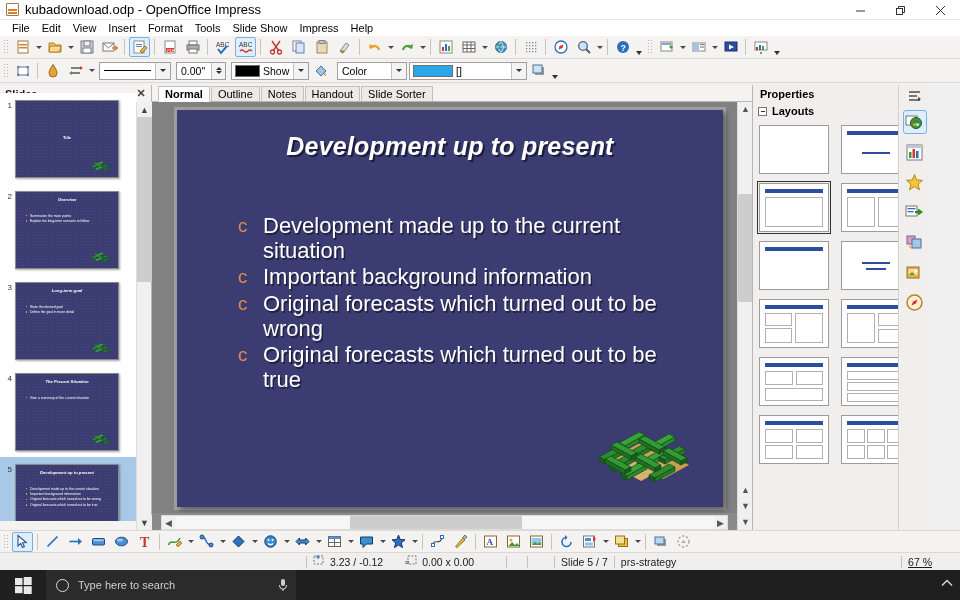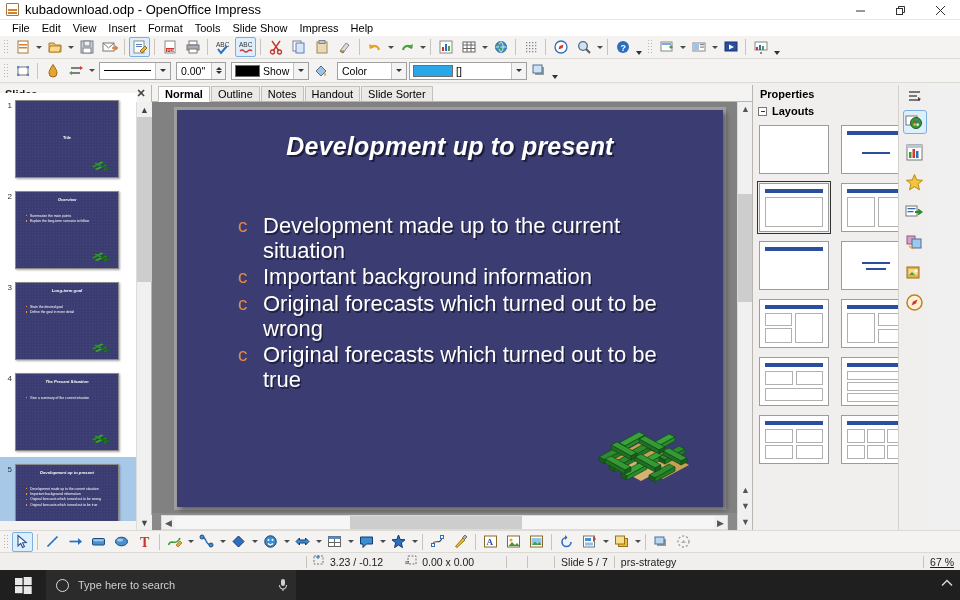--- a/index.html
+++ b/index.html
@@ -1039,21 +1039,21 @@
         </svg></div>
     <div class="sb-cell">0.00 x 0.00</div>
     <div class="sb-sep" style="margin-left:32px;"></div>
     <div class="sb-sep" style="margin-left:14px;"></div>
     <div class="sb-sep" style="margin-left:20px;"></div>
     <div class="sb-cell">Slide 5 / 7</div>
     <div class="sb-sep"></div>
     <div class="sb-cell">prs-strategy</div>
     <div style="flex:1"></div>
     <div class="sb-sep"></div>
-    <div class="sb-cell" style="margin-right:6px;text-decoration:underline;">67 %</div>
+    <div class="sb-cell" style="margin-right:28px;text-decoration:underline;">67 %</div>
   </div>
 
   <div class="taskbar">
     <div class="start">
       <svg width="17" height="17">
           <rect x="0" y="1" width="7.5" height="7" fill="#e8e8e8"></rect>
           <rect x="8.7" y="0" width="8" height="8" fill="#e8e8e8"></rect>
           <rect x="0" y="9.2" width="7.5" height="7" fill="#e8e8e8"></rect>
           <rect x="8.7" y="9.2" width="8" height="8" fill="#e8e8e8"></rect>
         </svg>

